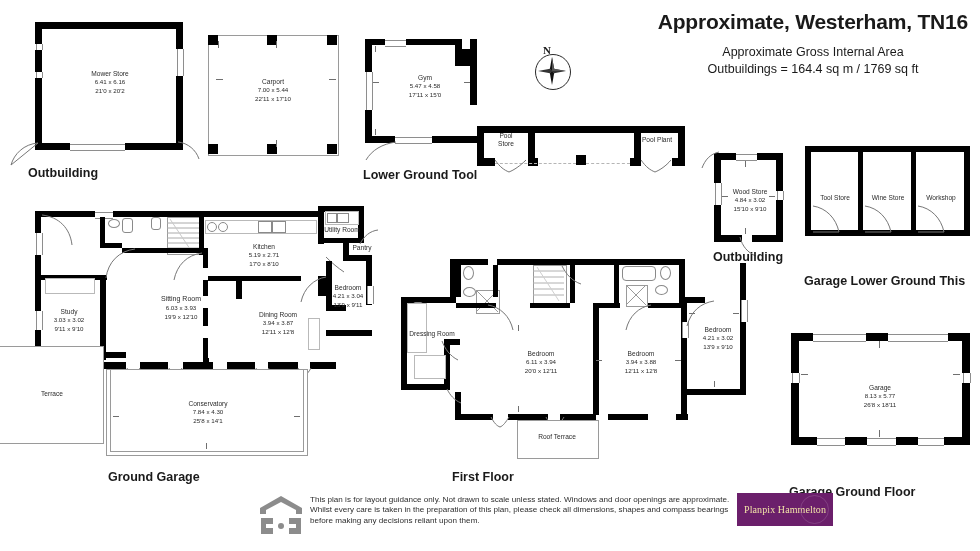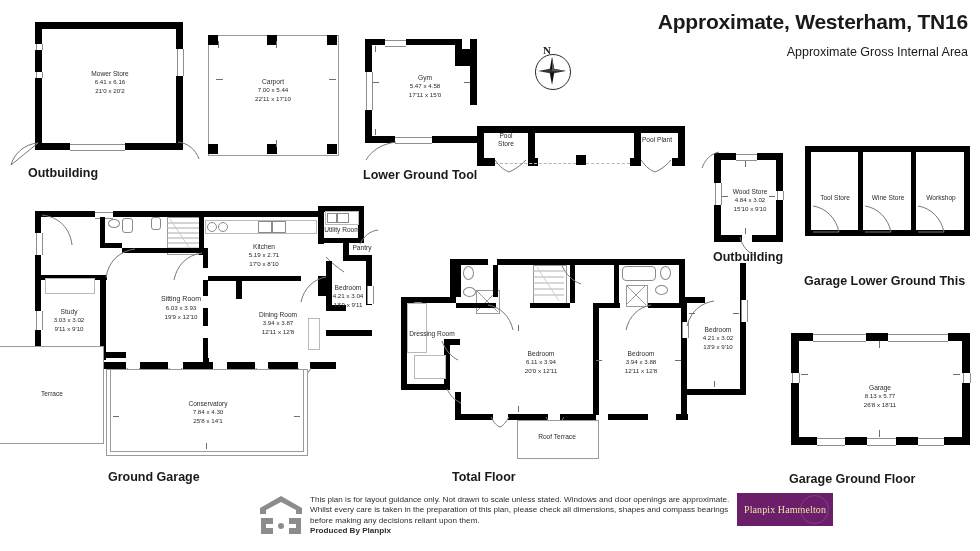--- a/index.html
+++ b/index.html
@@ -3,21 +3,21 @@
 <meta charset="utf-8">
 <style>
   html,body{margin:0;padding:0;background:#ffffff;}
   body{width:980px;height:551px;position:relative;overflow:hidden;
        font-family:"Liberation Sans","DejaVu Sans",sans-serif;color:#1a1a1a;}
   .abs{position:absolute;}
 
   
   #title{right:12px;top:10px;font-size:21px;font-weight:bold;letter-spacing:-0.2px;text-align:right;white-space:nowrap;}
   #area-block{right:12px;top:44px;text-align:center;font-size:12.5px;line-height:17px;width:310px;}
-  #area-block div{white-space:nowrap;text-align:right;}
+  #area-block div{white-space:nowrap;}
 
   
   .floor-label{font-size:12.5px;font-weight:bold;white-space:nowrap;}
 
   
   .room{text-align:center;font-size:6.6px;line-height:8.4px;white-space:nowrap;color:#2b2b2b;}
   .room .nm{font-size:6.6px;}
   .room .d1,.room .d2{font-size:6.2px;}
   .room.big{font-size:7px;line-height:9px;}
   .room.big .nm{font-size:7px;}
@@ -48,20 +48,21 @@
   #agent-logo .txt{font-family:"Liberation Serif",serif;font-size:10px;color:#f2e3a8;white-space:nowrap;letter-spacing:.1px;}
   #agent-logo .emb{position:absolute;right:4px;top:2px;width:27px;height:27px;border-radius:50%;
                    border:1px solid #8a4a8a;opacity:.75;}
 </style>
 </head>
 <body>
 
 <div class="abs" id="title">Approximate, Westerham, TN16</div>
 <div class="abs" id="area-block">
   <div>Approximate Gross Internal Area</div>
+  <div>Outbuildings = 164.4 sq m / 1769 sq ft</div>
 </div>
 
 <div class="abs" id="compass">
   <div class="ring"></div>
   <div class="n">N</div>
   <svg width="44" height="44" style="position:absolute;left:0;top:0;">
     <polygon points="21,11 23.2,23 21,25.5 18.8,23" fill="#111"></polygon>
     <polygon points="21,39 23.2,27 21,24.5 18.8,27" fill="#111"></polygon>
     <polygon points="7,25 19,27.2 21.5,25 19,22.8" fill="#333"></polygon>
     <polygon points="35,25 23,27.2 20.5,25 23,22.8" fill="#333"></polygon>
@@ -501,21 +502,21 @@
     <path d="M1,0 C4,6 7,9 10,10 C13,9 16,5 19,0" fill="none" stroke="#777" stroke-width="1"></path>
   </svg>
   <svg style="position:absolute;left:545px;top:417px;" width="20" height="12">
     <path d="M1,0 C4,6 7,9 10,10 C13,9 16,5 19,0" fill="none" stroke="#777" stroke-width="1"></path>
   </svg>
   <div class="thin" style="left:517px;top:420px;width:80px;height:37px;"></div>
   <div class="plain abs" style="left:521px;top:433px;width:72px;">
     <div>Roof Terrace</div>
   </div>
 </div>
-<div class="abs floor-label" style="left:452px;top:470px;">Total Floor</div>
+<div class="abs floor-label" style="left:452px;top:470px;">First Floor</div>
 
 <div>
   <div class="w" style="left:791px;top:333px;width:22px;height:8px;"></div>
   <div class="w" style="left:866px;top:333px;width:22px;height:8px;"></div>
   <div class="w" style="left:948px;top:333px;width:22px;height:8px;"></div>
   <div class="w" style="left:791px;top:333px;width:8px;height:40px;"></div>
   <div class="w" style="left:791px;top:383px;width:8px;height:62px;"></div>
   <div class="w" style="left:962px;top:333px;width:8px;height:40px;"></div>
   <div class="w" style="left:962px;top:383px;width:8px;height:62px;"></div>
   <div class="w" style="left:791px;top:437px;width:26px;height:8px;"></div>
@@ -532,34 +533,33 @@
   <div class="dimline" style="left:879px;top:341px;width:1px;height:7px;"></div>
   <div class="dimline" style="left:879px;top:430px;width:1px;height:7px;"></div>
   <div class="dimline" style="left:801px;top:374px;width:7px;height:1px;"></div>
   <div class="dimline" style="left:953px;top:374px;width:7px;height:1px;"></div>
   <div class="room abs" style="left:834px;top:384px;width:92px;">
     <div class="nm">Garage</div>
     <div class="d1">8.13 x 5.77</div>
     <div class="d2">26'8 x 18'11</div>
   </div>
 </div>
-<div class="abs floor-label" style="left:789px;top:472px;">Garage Ground Floor</div>
+<div class="abs floor-label" style="left:789px;top:485px;">Garage Ground Floor</div>
 
 <div class="abs" id="planpix-logo">
   <svg width="46" height="46" viewBox="0 0 46 46">
     <polygon points="23,4 44,16 44,22 38,22 38,18 23,10 8,18 8,22 2,22 2,16" fill="#8c8c8c"></polygon>
     <rect x="3" y="26" width="12" height="6" fill="#8c8c8c"></rect>
     <rect x="3" y="26" width="5" height="16" fill="#8c8c8c"></rect>
     <rect x="3" y="36" width="12" height="6" fill="#8c8c8c"></rect>
     <circle cx="23" cy="34" r="3" fill="#8c8c8c"></circle>
     <rect x="31" y="26" width="12" height="6" fill="#8c8c8c"></rect>
     <rect x="38" y="26" width="5" height="16" fill="#8c8c8c"></rect>
     <rect x="31" y="36" width="12" height="6" fill="#8c8c8c"></rect>
   </svg>
 </div>
 <div class="abs" id="disclaimer">
   <span>This plan is for layout guidance only. Not drawn to scale unless stated. Windows and door openings are approximate. Whilst every care is taken in the preparation of this plan, please check all dimensions, shapes and compass bearings before making any decisions reliant upon them.</span>
-  <div id="produced">Produced By Planpix</div>
 </div>
 <div class="abs" id="agent-logo">
   <div class="emb"></div>
   <div class="txt">Planpix Hammelton</div>
 </div>
 
 </body></html>

